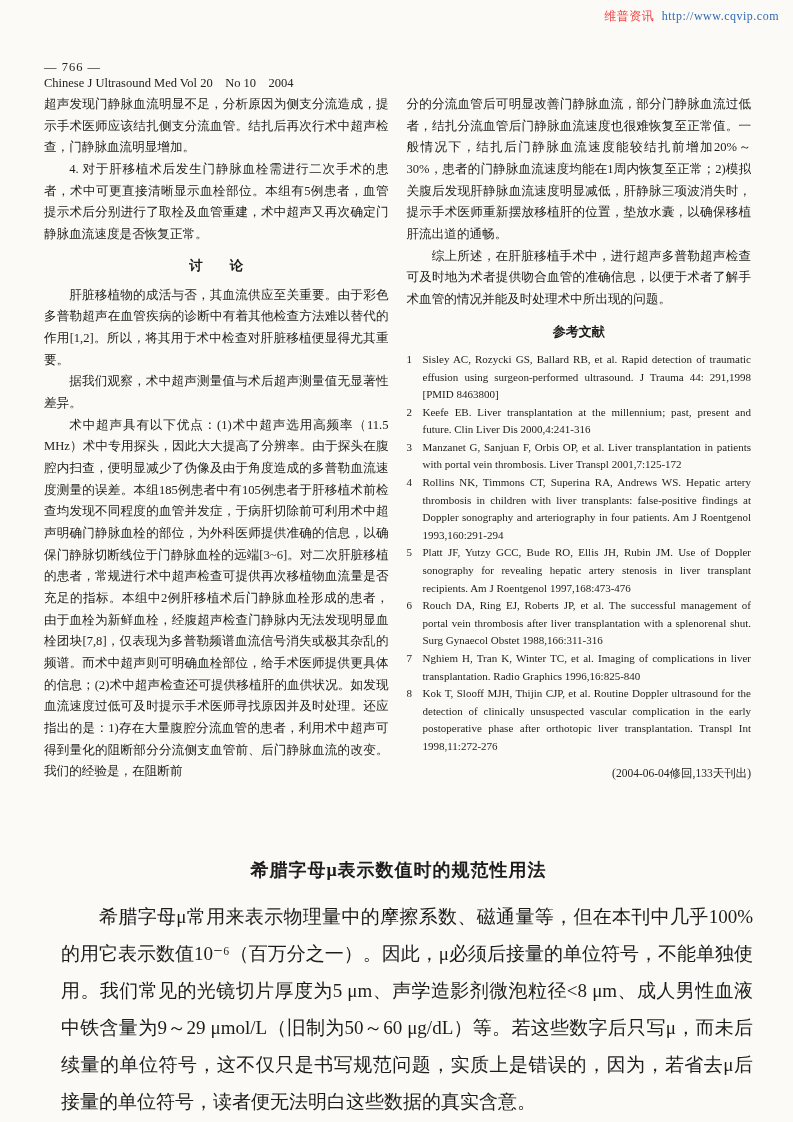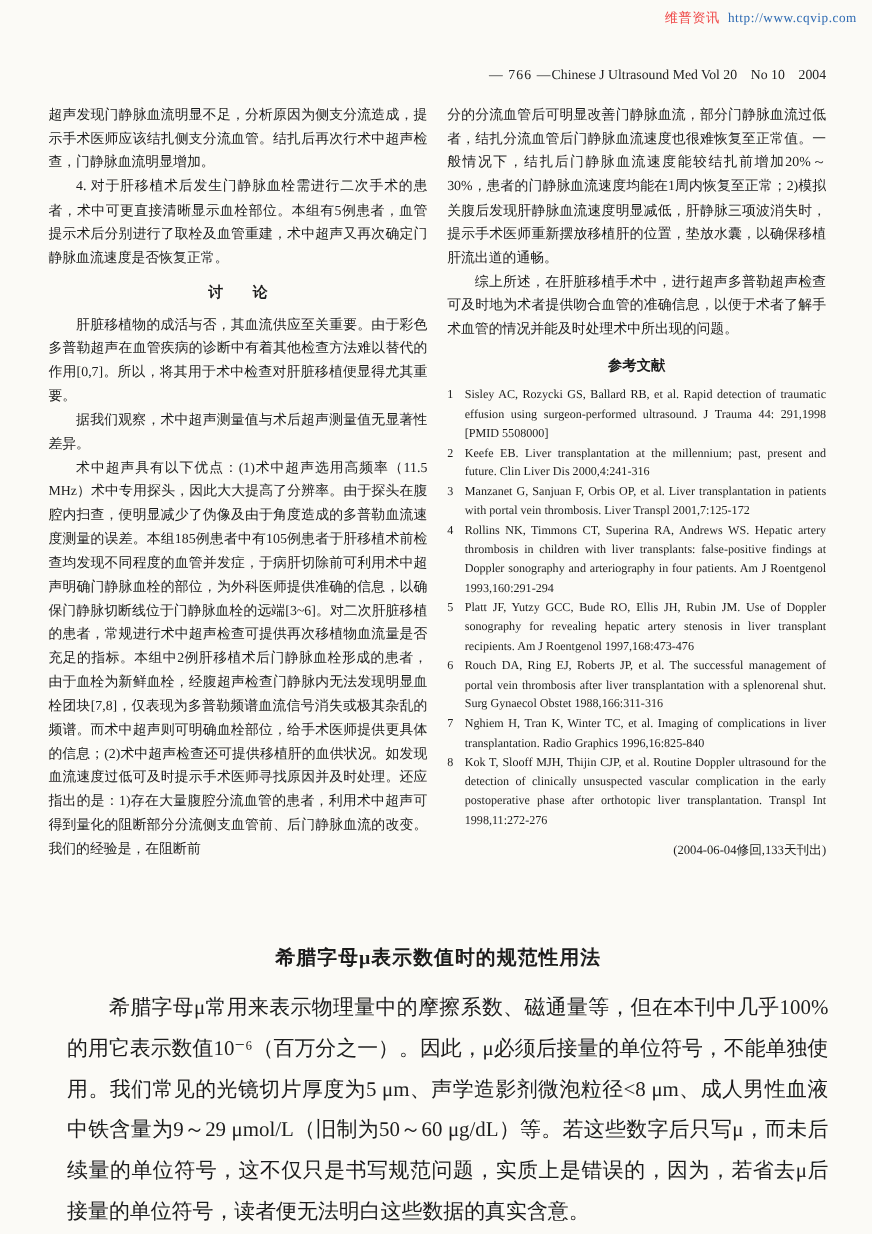--- a/index.html
+++ b/index.html
@@ -27,20 +27,21 @@
     position: absolute;
     top: 60px;
     left: 44px;
     right: 42px;
     display: flex;
     justify-content: flex-end;
     align-items: baseline;
     font-size: 12.5px;
     color: #222;
     white-space: nowrap;
+    flex-direction: column;
   }
   .header .page-number { letter-spacing: 1px; }
   .columns {
     position: absolute;
     top: 94px;
     left: 44px;
     right: 42px;
     height: 756px;
     display: flex;
     gap: 18px;
@@ -122,33 +123,33 @@
     <span class="page-number">— 766 —</span>
     <span class="journal-en">Chinese J Ultrasound Med Vol 20　No 10　2004</span>
   </div>
 
   <div class="columns">
 
     <div class="col">
       <p class="para">超声发现门静脉血流明显不足，分析原因为侧支分流造成，提示手术医师应该结扎侧支分流血管。结扎后再次行术中超声检查，门静脉血流明显增加。</p>
       <p class="para indent">4. 对于肝移植术后发生门静脉血栓需进行二次手术的患者，术中可更直接清晰显示血栓部位。本组有5例患者，血管提示术后分别进行了取栓及血管重建，术中超声又再次确定门静脉血流速度是否恢复正常。</p>
       <div class="section-heading">讨　　论</div>
-      <p class="para indent">肝脏移植物的成活与否，其血流供应至关重要。由于彩色多普勒超声在血管疾病的诊断中有着其他检查方法难以替代的作用[0,7]。所以，将其用于术中检查对肝脏移植便显得尤其重要。</p>
+      <p class="para indent">肝脏移植物的成活与否，其血流供应至关重要。由于彩色多普勒超声在血管疾病的诊断中有着其他检查方法难以替代的作用[1,2]。所以，将其用于术中检查对肝脏移植便显得尤其重要。</p>
       <p class="para indent">据我们观察，术中超声测量值与术后超声测量值无显著性差异。</p>
       <p class="para indent">术中超声具有以下优点：(1)术中超声选用高频率（11.5 MHz）术中专用探头，因此大大提高了分辨率。由于探头在腹腔内扫查，便明显减少了伪像及由于角度造成的多普勒血流速度测量的误差。本组185例患者中有105例患者于肝移植术前检查均发现不同程度的血管并发症，于病肝切除前可利用术中超声明确门静脉血栓的部位，为外科医师提供准确的信息，以确保门静脉切断线位于门静脉血栓的远端[3~6]。对二次肝脏移植的患者，常规进行术中超声检查可提供再次移植物血流量是否充足的指标。本组中2例肝移植术后门静脉血栓形成的患者，由于血栓为新鲜血栓，经腹超声检查门静脉内无法发现明显血栓团块[7,8]，仅表现为多普勒频谱血流信号消失或极其杂乱的频谱。而术中超声则可明确血栓部位，给手术医师提供更具体的信息；(2)术中超声检查还可提供移植肝的血供状况。如发现血流速度过低可及时提示手术医师寻找原因并及时处理。还应指出的是：1)存在大量腹腔分流血管的患者，利用术中超声可得到量化的阻断部分分流侧支血管前、后门静脉血流的改变。我们的经验是，在阻断前</p>
     </div>
 
     <div class="col">
       <p class="para">分的分流血管后可明显改善门静脉血流，部分门静脉血流过低者，结扎分流血管后门静脉血流速度也很难恢复至正常值。一般情况下，结扎后门静脉血流速度能较结扎前增加20%～30%，患者的门静脉血流速度均能在1周内恢复至正常；2)模拟关腹后发现肝静脉血流速度明显减低，肝静脉三项波消失时，提示手术医师重新摆放移植肝的位置，垫放水囊，以确保移植肝流出道的通畅。</p>
       <p class="para indent">综上所述，在肝脏移植手术中，进行超声多普勒超声检查可及时地为术者提供吻合血管的准确信息，以便于术者了解手术血管的情况并能及时处理术中所出现的问题。</p>
       <div class="references-heading">参考文献</div>
       <div class="ref-list">
         <div class="ref-item">
           <span class="ref-num">1</span>
-          <span class="ref-text">Sisley AC, Rozycki GS, Ballard RB, et al. Rapid detection of traumatic effusion using surgeon-performed ultrasound. J Trauma 44: 291,1998 [PMID 5508000]</span>
+          <span class="ref-text">Sisley AC, Rozycki GS, Ballard RB, et al. Rapid detection of traumatic effusion using surgeon-performed ultrasound. J Trauma 44: 291,1998 [PMID 8463800]</span>
         </div>
         <div class="ref-item">
           <span class="ref-num">2</span>
           <span class="ref-text">Keefe EB. Liver transplantation at the millennium; past, present and future. Clin Liver Dis 2000,4:241-316</span>
         </div>
         <div class="ref-item">
           <span class="ref-num">3</span>
           <span class="ref-text">Manzanet G, Sanjuan F, Orbis OP, et al. Liver transplantation in patients with portal vein thrombosis. Liver Transpl 2001,7:125-172</span>
         </div>
         <div class="ref-item">

